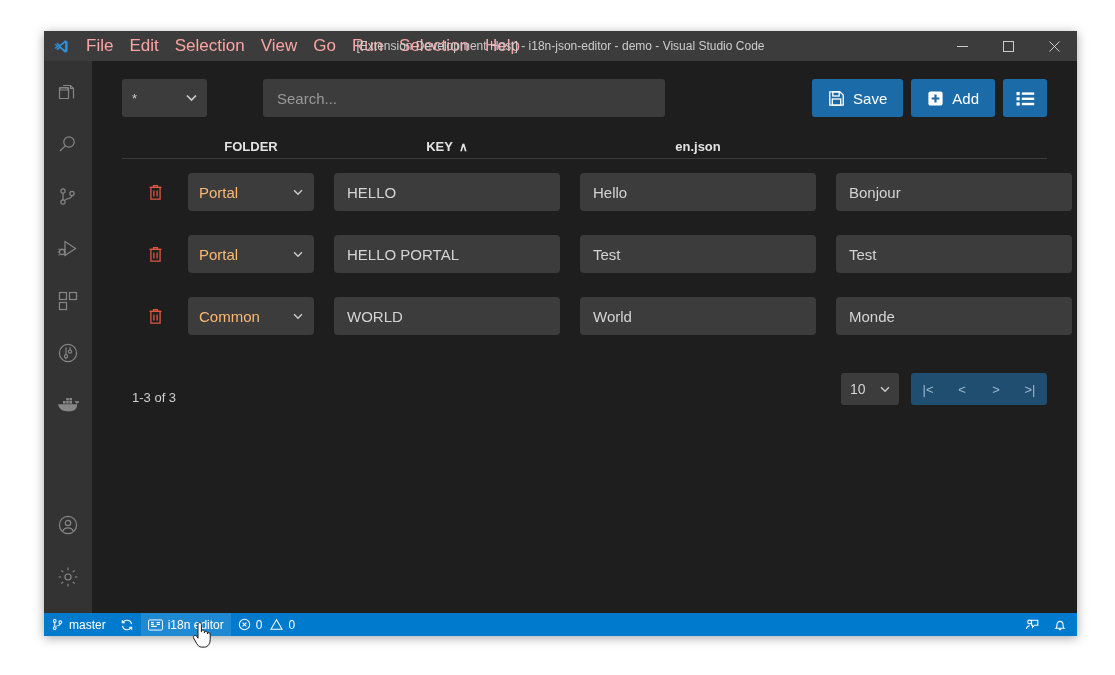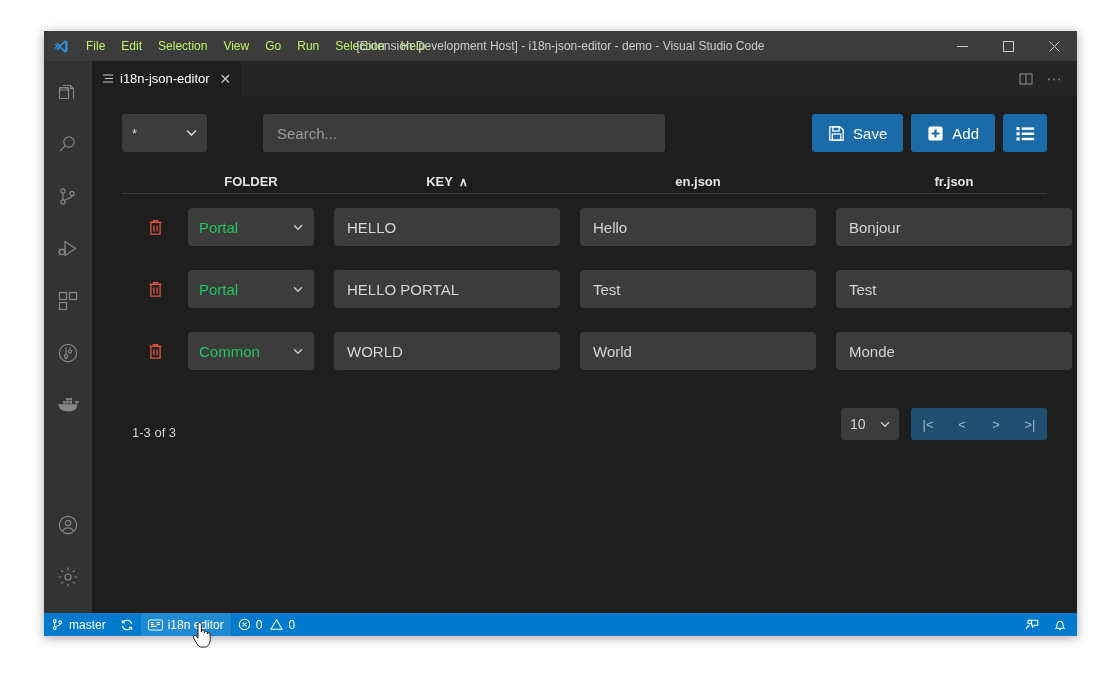--- a/index.html
+++ b/index.html
@@ -24,21 +24,21 @@
   
   .titlebar {
     height: 30px; background: #3c3c3c; flex: 0 0 30px;
     display: flex; align-items: center; position: relative;
     color: #cccccc; font-size: 12px;
   }
   .vs-logo { width: 34px; display: flex; align-items: center; justify-content: center; }
   .menu { display: flex; align-items: center; height: 100%; }
   .menu-item {
     padding: 0 8px; height: 100%; display: flex; align-items: center;
-    font-size: 12px; color: #bef264; cursor: default;
+    font-size: 17px; color: #fca5a5; cursor: default;
   }
   .title-center {
     position: absolute; left: 0; right: 0; text-align: center;
     font-size: 12px; color: #cccccc; pointer-events: none;
   }
   .win-controls { margin-left: auto; display: flex; height: 100%; z-index: 2; }
   .win-btn {
     width: 46px; height: 100%; display: flex; align-items: center; justify-content: center;
     color: #cccccc; font-size: 11px;
   }
@@ -124,21 +124,21 @@
     background: none; border: none; color: #e0553f; font-size: 15px;
     display: flex; align-items: center; justify-content: center; width: 26px; height: 26px;
   }
   .row-input {
     width: 100%; height: 38px; background: #3c3c3c; border: none; border-radius: 4px;
     color: #d4d4d4; padding: 0 13px; font-size: 15px;
     font-family: "Liberation Sans", sans-serif;
   }
   .row-select {
     width: 100%; height: 38px; background: #3c3c3c; border: none; border-radius: 4px;
-    color: #22c55e; padding: 0 11px; font-size: 15px;
+    color: #fdba74; padding: 0 11px; font-size: 15px;
     display: flex; align-items: center; justify-content: space-between;
   }
 
   
   .paginator { display: flex; align-items: flex-end; margin-top: 38px; }
   .pg-count { font-size: 13px; color: #cfcfcf; margin-left: 10px; }
   .pg-right { margin-left: auto; display: flex; align-items: center; gap: 12px; }
   .pg-size {
     width: 58px; height: 32px; background: #3c3c3c; border-radius: 3px; color: #d4d4d4;
     display: flex; align-items: center; justify-content: space-between; padding: 4px 9px;
@@ -278,40 +278,20 @@
         <div class="act-icon" style="margin-bottom:10px">
           <svg width="24" height="24" viewBox="0 0 24 24" fill="none" stroke="currentColor" stroke-width="1.2">
             <circle cx="12" cy="12" r="3"></circle>
             <path d="M12 2.6v2.7M12 18.7v2.7M2.6 12h2.7M18.7 12h2.7M5.3 5.3l1.9 1.9M16.8 16.8l1.9 1.9M18.7 5.3l-1.9 1.9M7.2 16.8l-1.9 1.9"></path>
           </svg>
         </div>
       </div>
 
       <div class="editor-area">
 
-        <div class="tabsbar">
-          <div class="tab">
-            <span class="tab-icon">
-              <svg width="12" height="12" viewBox="0 0 12 12" stroke="#c5c5c5" stroke-width="1" fill="none">
-                <path d="M1 2h10M3 5.5h8M1 9h10"></path>
-              </svg>
-            </span>
-            <span>i18n-json-editor</span>
-            <span class="tab-close">✕</span>
-          </div>
-          <div class="tabs-actions">
-            <div>
-              <svg width="16" height="16" viewBox="0 0 16 16" fill="none" stroke="#8a8a8a" stroke-width="1.1">
-                <rect x="2" y="3" width="12" height="10"></rect>
-                  <path d="M8 3v10"></path>
-              </svg>
-            </div>
-            <div style="font-size:15px;line-height:1">⋯</div>
-          </div>
-        </div>
 
         <div class="webview">
 
           <div class="toolbar">
             <div class="folder-select">
               <span class="sel-val">*</span>
               <span class="chev">
                 <svg width="11" height="8" viewBox="0 0 11 8" fill="none" stroke="#cccccc" stroke-width="1.7">
                     <path d="M1 1.5 5.5 6 10 1.5"></path>
                   </svg>
@@ -358,21 +338,20 @@
               <div class="th col-del"></div>
               <div class="th col-folder">FOLDER</div>
               <div class="gap"></div>
               <div class="th col-key">
                 <span>KEY</span>
                 <span class="sort-arrow">∧</span>
               </div>
               <div class="gap"></div>
               <div class="th col-en">en.json</div>
               <div class="gap"></div>
-              <div class="th col-fr">fr.json</div>
             </div>
 
             <div class="trow">
               <div class="cell col-del">
                 <button class="del-btn">
                   <svg width="15" height="17" viewBox="0 0 15 17" fill="none" stroke="currentColor" stroke-width="1.3">
                     <path d="M1.5 3.4h12"></path>
                       <path d="M5.6 3.4V1.6h3.8v1.8"></path>
                     <path d="M2.9 3.4h9.2v11.8H2.9z"></path>
                       <path d="M5.9 6.4v6M9.1 6.4v6"></path>

